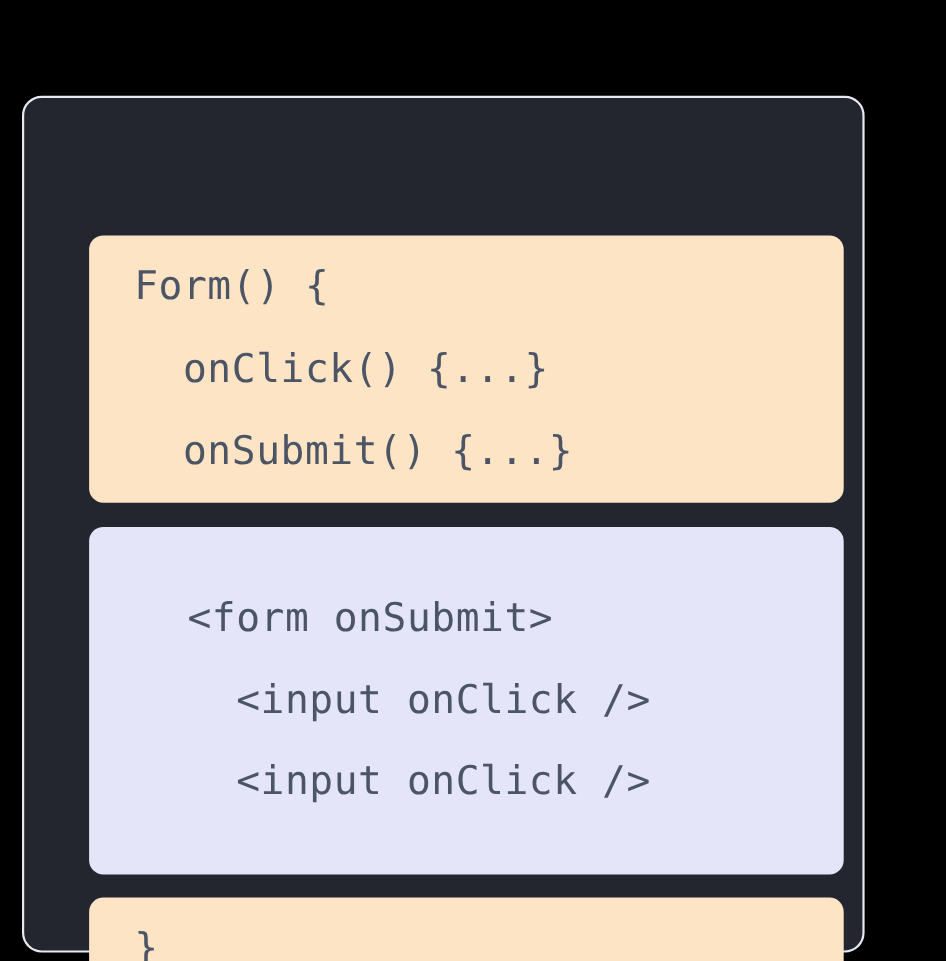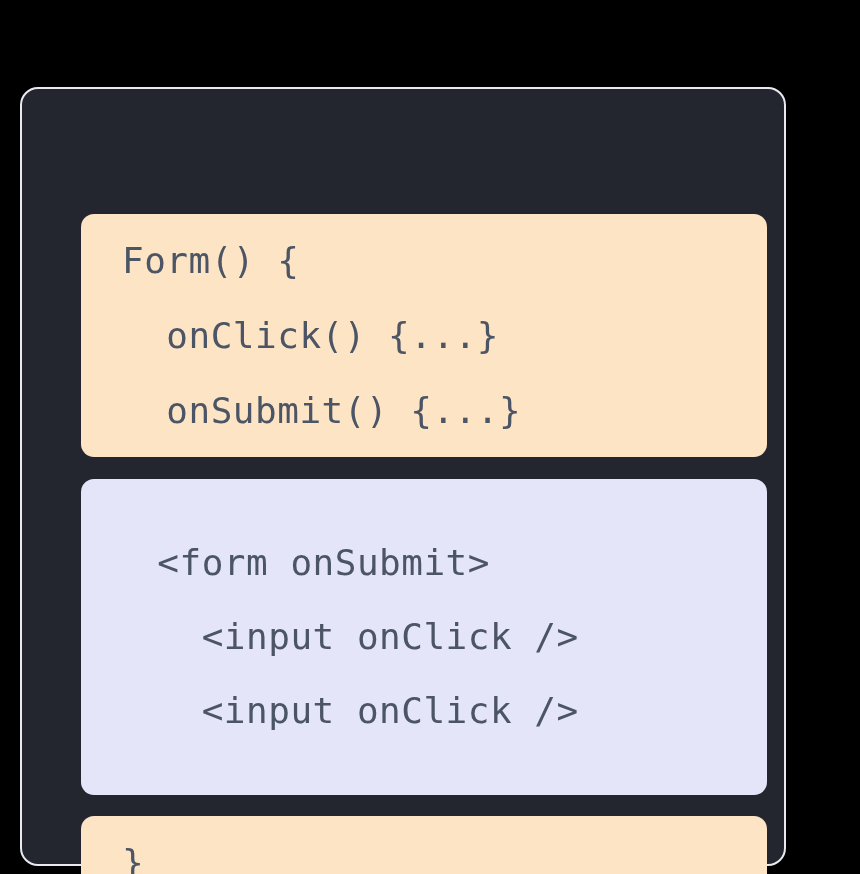--- a/index.html
+++ b/index.html
@@ -53,21 +53,21 @@
   .panel-methods {
     top: 125px;
     width: 686px;
     height: 243px;
     padding: 0 0 0 41px;
   }
   .panel-markup {
     top: 390px;
     width: 686px;
     height: 316px;
-    padding: 0 0 0 32px;
+    padding: 0 0 0 45px;
   }
   .panel-close {
     top: 727px;
     width: 686px;
     height: 94px;
     padding: 0 0 0 41px;
   }
 
   .code-line {
     color: #4C5565;

